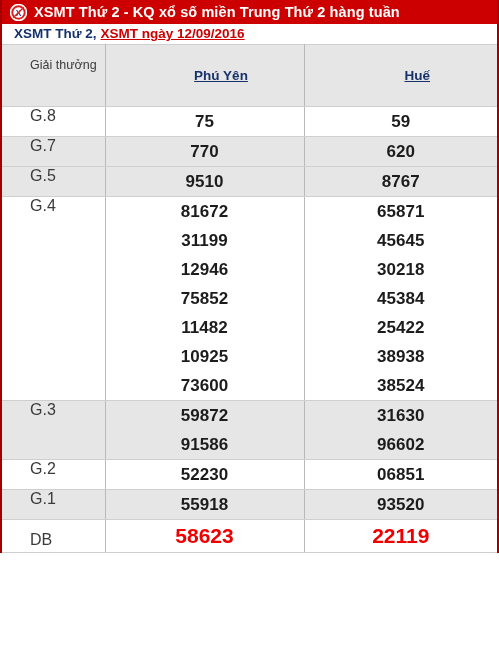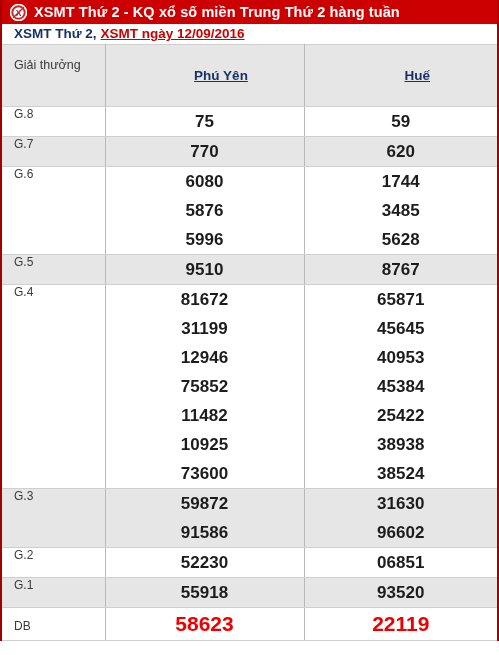--- a/index.html
+++ b/index.html
@@ -80,21 +80,21 @@
 
   table.results th, table.results td {
     border-top: 1px solid #cfcfcf;
     border-bottom: 1px solid #cfcfcf;
     padding: 0;
     vertical-align: middle;
   }
   table.results th.prize-head,
   table.results td.prize-cell {
     border-right: 1px solid #b9b9b9;
-    padding-left: 12px;
+    padding-left: 28px;
     text-align: left;
     vertical-align: top;
   }
   table.results th.prov-head,
   table.results td.num-cell {
     text-align: center;
   }
   table.results td.num-cell.col-first {
     border-right: 1px solid #b9b9b9;
   }
@@ -120,21 +120,21 @@
     font-weight: bold;
     font-size: 13.5px;
     text-decoration: underline;
     cursor: pointer;
   }
 
   tbody tr.row-white { background: #ffffff; }
   tbody tr.row-gray  { background: #e6e6e6; }
 
   td.prize-cell {
-    font-size: 12px;
+    font-size: 16px;
     color: #3a3a3a;
     padding-top: 9px;
   }
   td.num-cell {
     font-size: 17px;
     font-weight: bold;
     color: #1c1c1c;
     line-height: 29px;
     padding: 3px 0 4px 0;
     margin-left: 39px;
@@ -197,33 +197,20 @@
           </tr>
           <tr class="row-gray">
             <td class="prize-cell">G.7</td>
             <td class="num-cell col-first">
               <span class="num-line">770</span>
             </td>
             <td class="num-cell">
               <span class="num-line">620</span>
             </td>
           </tr>
-          <tr class="row-white">
-            <td class="prize-cell">G.6</td>
-            <td class="num-cell col-first">
-              <span class="num-line">6080</span>
-              <span class="num-line">5876</span>
-              <span class="num-line">5996</span>
-            </td>
-            <td class="num-cell">
-              <span class="num-line">1744</span>
-              <span class="num-line">3485</span>
-              <span class="num-line">5628</span>
-            </td>
-          </tr>
           <tr class="row-gray">
             <td class="prize-cell">G.5</td>
             <td class="num-cell col-first">
               <span class="num-line">9510</span>
             </td>
             <td class="num-cell">
               <span class="num-line">8767</span>
             </td>
           </tr>
           <tr class="row-white">
@@ -233,21 +220,21 @@
               <span class="num-line">31199</span>
               <span class="num-line">12946</span>
               <span class="num-line">75852</span>
               <span class="num-line">11482</span>
               <span class="num-line">10925</span>
               <span class="num-line">73600</span>
             </td>
             <td class="num-cell">
               <span class="num-line">65871</span>
               <span class="num-line">45645</span>
-              <span class="num-line">40953</span>
+              <span class="num-line">30218</span>
               <span class="num-line">45384</span>
               <span class="num-line">25422</span>
               <span class="num-line">38938</span>
               <span class="num-line">38524</span>
             </td>
           </tr>
           <tr class="row-gray">
             <td class="prize-cell">G.3</td>
             <td class="num-cell col-first">
               <span class="num-line">59872</span>

